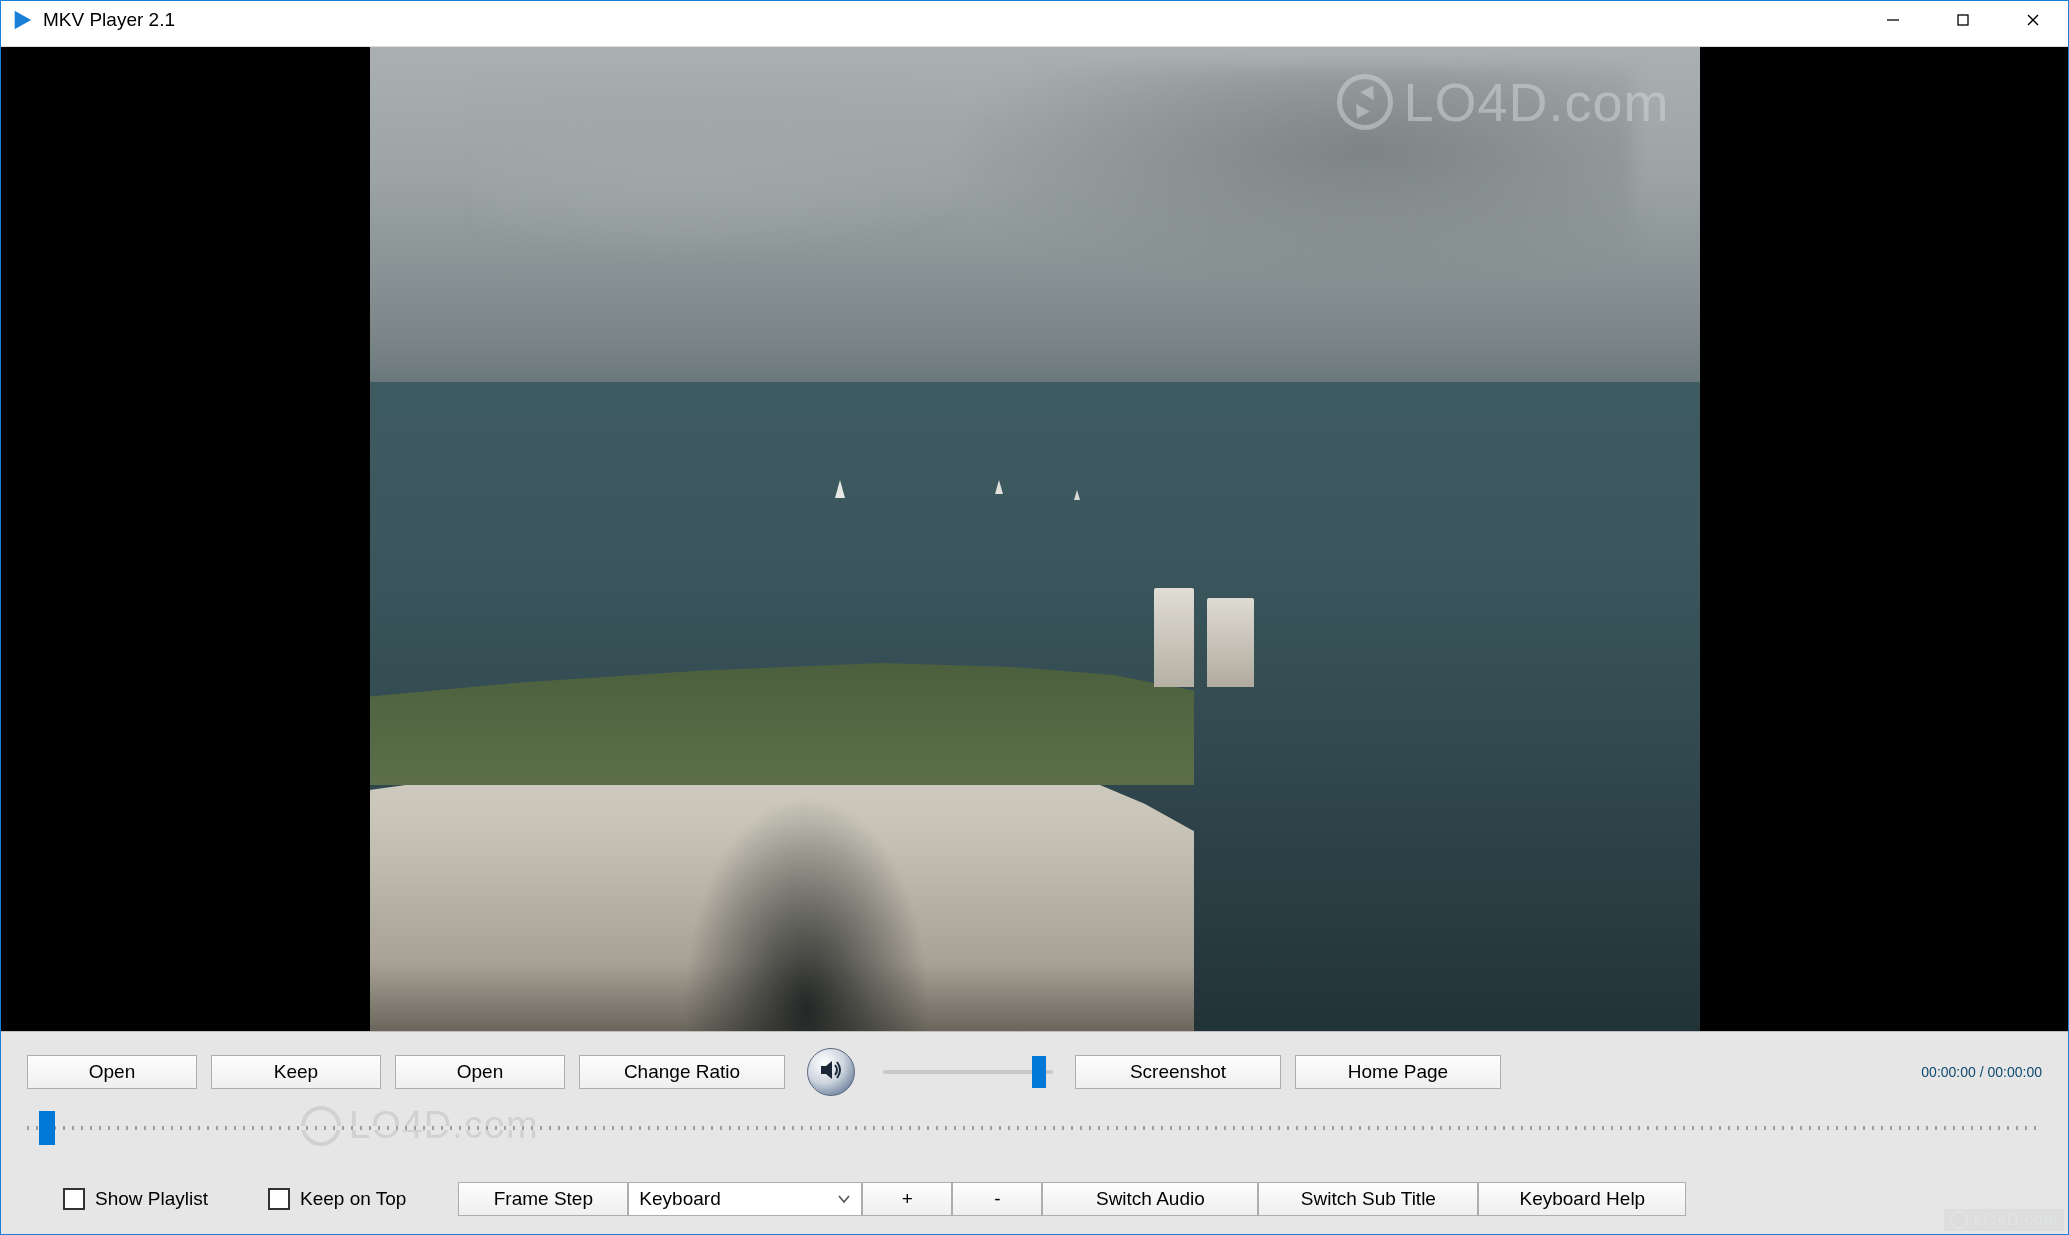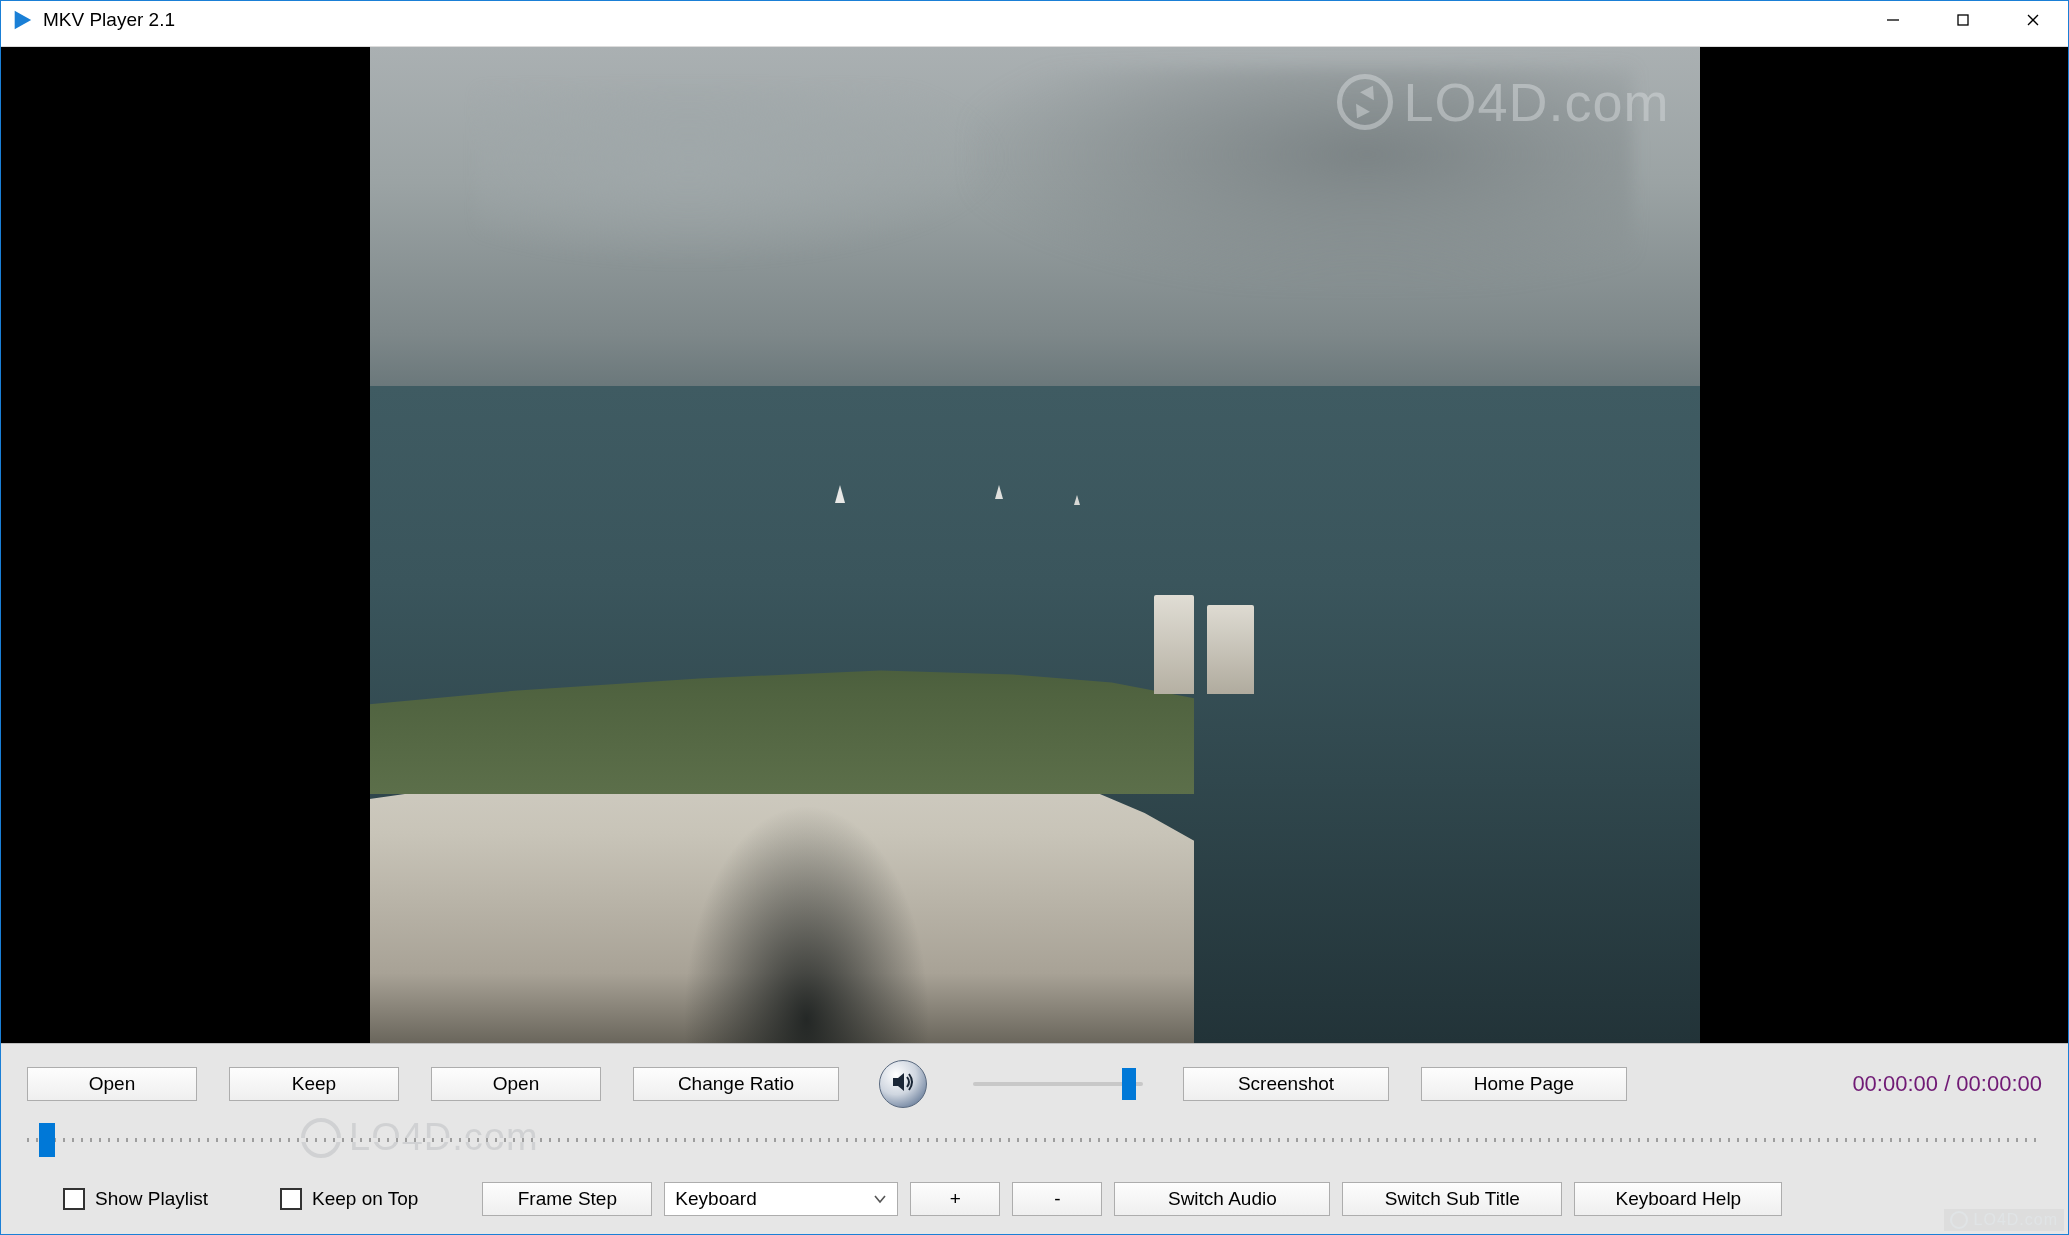--- a/index.html
+++ b/index.html
@@ -159,21 +159,21 @@
   
   .controls {
     background: #e6e6e6;
     border-top: 1px solid #bebebe;
     padding: 16px 26px 18px 26px;
     display: flex;
     flex-direction: column;
     position: relative;
   }
   .row { display: flex; align-items: center; }
-  .row1 { gap: 32px; }
+  .row1 { gap: 14px; }
   .btn {
     background: linear-gradient(to bottom, #fdfdfd, #efefef);
     border: 1px solid #adadad;
     padding: 5px 0;
     font-size: 19px;
     font-family: inherit;
     text-align: center;
     cursor: pointer;
   }
   .btn.w150 { width: 170px; }
@@ -198,39 +198,39 @@
     background: #c8c8c8; border-radius: 2px; transform: translateY(-50%);
   }
   .vol-thumb {
     position: absolute; top: 50%; transform: translate(-50%, -50%);
     width: 14px; height: 32px;
     background: #0078d7;
   }
 
   .time-display {
     margin-left: auto;
-    font-size: 22px;
-    color: #701a75;
+    font-size: 14px;
+    color: #0c4a6e;
   }
 
   .seek-row { margin-top: 18px; }
   .seek-slider {
     width: 100%; height: 28px; position: relative;
   }
   .seek-track {
     position: absolute; top: 50%; left: 0; right: 0; height: 4px;
     background: repeating-linear-gradient(to right, #9e9e9e 0, #9e9e9e 2px, #e6e6e6 2px, #e6e6e6 9px);
     transform: translateY(-50%);
   }
   .seek-thumb {
     position: absolute; top: 50%; left: 20px; transform: translate(-50%, -50%);
     width: 16px; height: 34px; background: #0078d7;
   }
 
-  .row3 { margin-top: 28px; gap: 12px; align-items: center; padding-left: 36px; }
+  .row3 { margin-top: 40px; gap: 0; align-items: center; padding-left: 36px; }
   .check-label { display: flex; align-items: center; gap: 10px; font-size: 19px; }
   .chkbox {
     width: 22px; height: 22px; border: 2px solid #333; background: #fff; display:inline-block;
   }
   .select {
     width: 234px;
     background: #fff;
     border: 1px solid #adadad;
     padding: 5px 10px;
     font-size: 19px;

